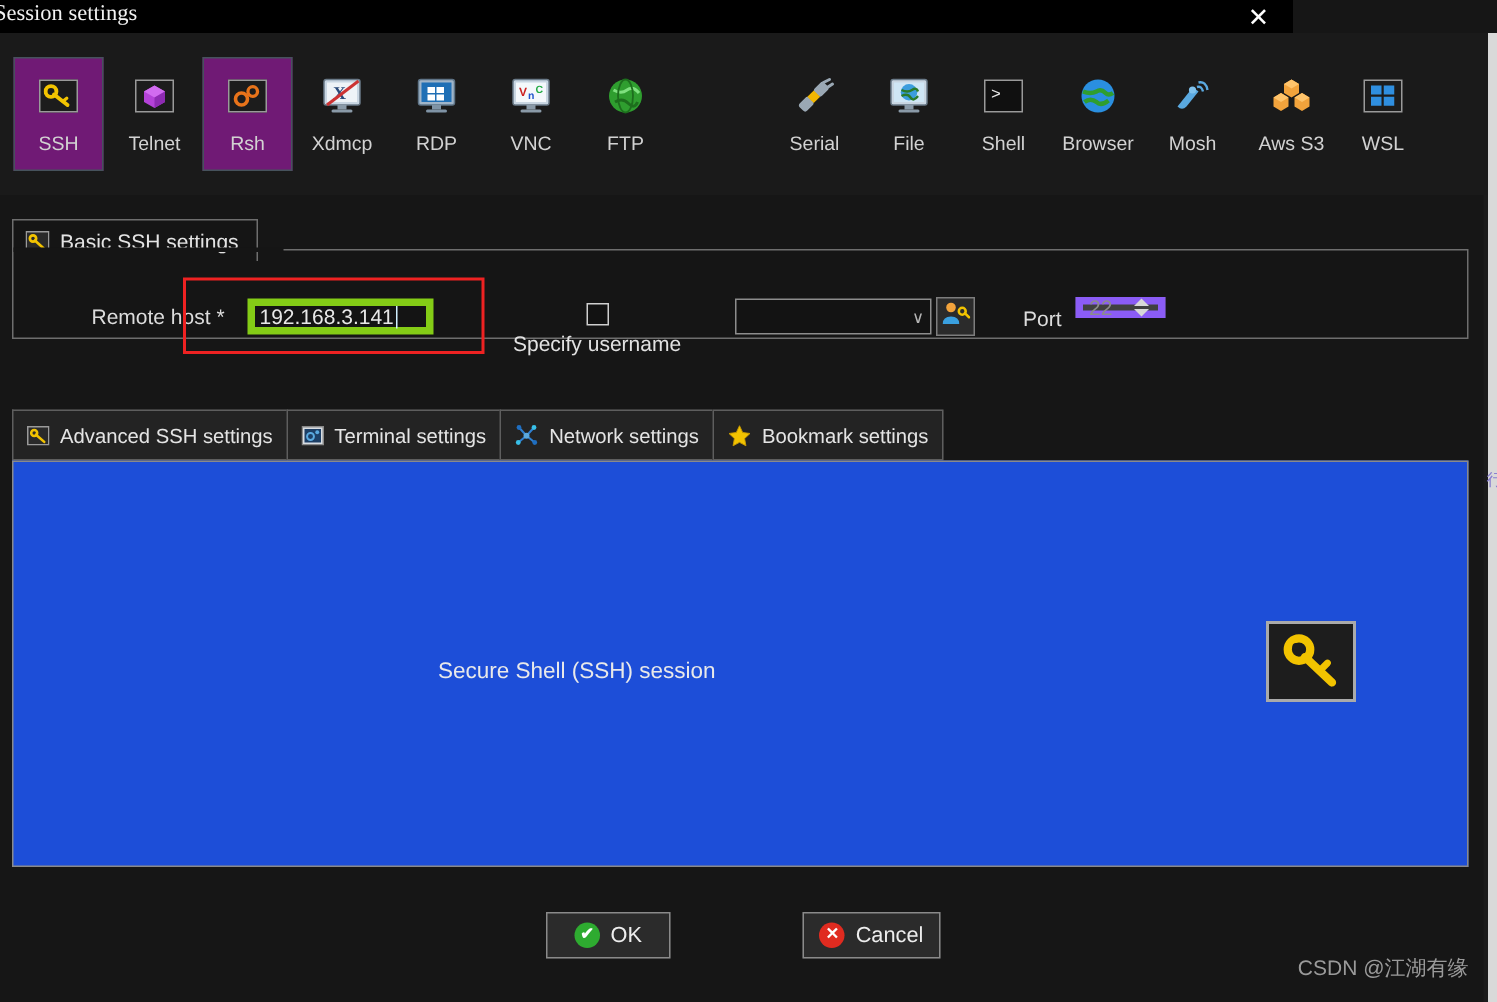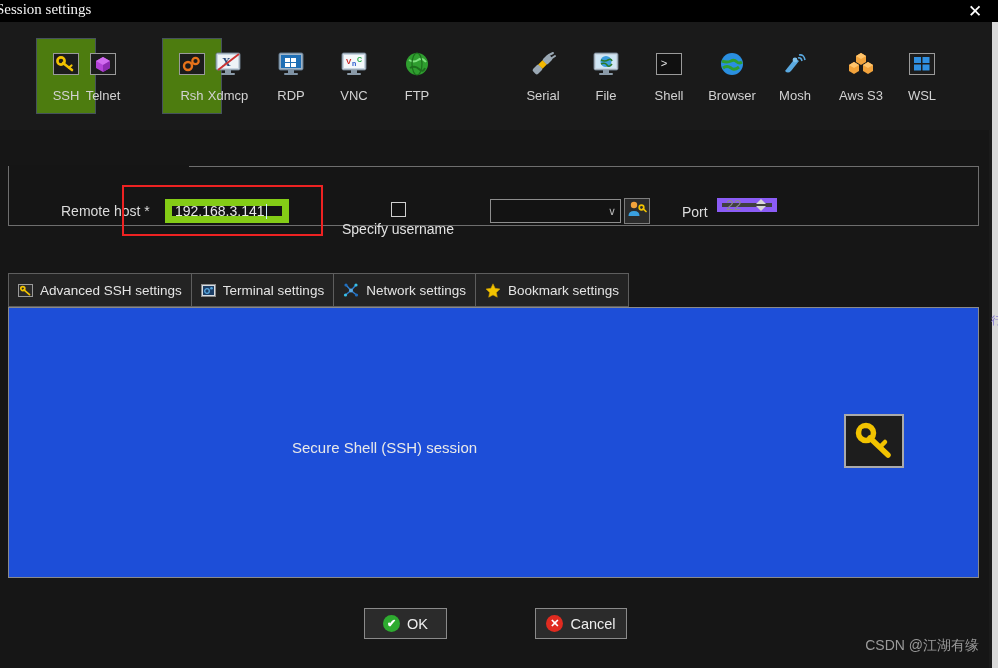--- a/index.html
+++ b/index.html
@@ -11,21 +11,21 @@
   }
   #app {
     position: relative;
     width: 998px; height: 668px;
     background: #161616;
   }
 
   
   .titlebar {
     position: absolute; left: 0; top: 0;
-    width: 998px; height: 22px;
+    width: 862px; height: 22px;
     background: #000000;
   }
   .titlebar .title {
     position: absolute; left: -4px; top: 1px;
     font-family: "Liberation Serif", serif;
     font-size: 15px;
     color: #f2f2f2;
     white-space: nowrap;
   }
   .titlebar .closebtn {
@@ -68,23 +68,22 @@
     position: absolute;
     top: 16px;
     width: 60px; height: 76px;
     display: flex; flex-direction: column;
     align-items: center; justify-content: flex-start;
     padding-top: 9px;
     cursor: pointer;
     border: 1px solid transparent;
   }
   .tile.sel {
-    background: #4d7c0f;
+    background: #701a75;
     border: 1px solid #46525c;
-    margin-left: 27px;
   }
   .tile .ic {
     width: 32px; height: 32px;
     display: flex; align-items: center; justify-content: center;
     position: relative;
   }
   .tile .lbl {
     margin-top: 8px;
     font-size: 13px;
     color: #d2d2d2;
@@ -137,21 +136,21 @@
   .redbox {
     position: absolute; left: 122px; top: 185px;
     width: 201px; height: 51px;
     border: 2px solid #ee2222;
     z-index: 6;
     pointer-events: none;
   }
   .host-input {
     position: absolute; left: 165px; top: 199px;
     width: 124px; height: 24px;
-    border: 7px solid #84cc16;
+    border: 5px solid #84cc16;
     background: #141414;
     color: #e8e8e8;
     font-size: 14px;
     font-family: "Liberation Sans", sans-serif;
     padding: 4px 3px;
     z-index: 5;
     display: flex; align-items: center;
   }
   .caret {
     display: inline-block;
@@ -484,20 +483,30 @@
             <rect x="9.5" y="1" width="7" height="6" fill="#2f8fe0"></rect>
             <rect x="1" y="8.5" width="7" height="6" fill="#2f8fe0"></rect>
             <rect x="9.5" y="8.5" width="7" height="6" fill="#2f8fe0"></rect>
           </svg>
         </div>
       </div>
       <div class="lbl">WSL</div>
     </div>
   </div>
 
+  <div class="gb-tab">
+    <span>
+      <svg width="16" height="14" viewBox="0 0 16 14" style="display:block;">
+        <rect x="0.5" y="0.5" width="15" height="13" fill="#2a2a2a" stroke="#9a9a9a"></rect>
+        <circle cx="5" cy="5" r="2.1" fill="none" stroke="#f2c300" stroke-width="1.8"></circle>
+        <path d="M6.3 6.3 L12 11.5" stroke="#f2c300" stroke-width="1.8" stroke-linecap="round"></path>
+      </svg>
+    </span>
+    <span class="t">Basic SSH settings</span>
+  </div>
 
   <div class="groupbox">
     <div class="row">
       <div class="lbl-remote">Remote host *</div>
     </div>
   </div>
   <div class="gb-mask"></div>
 
   <div class="redbox"></div>
 

